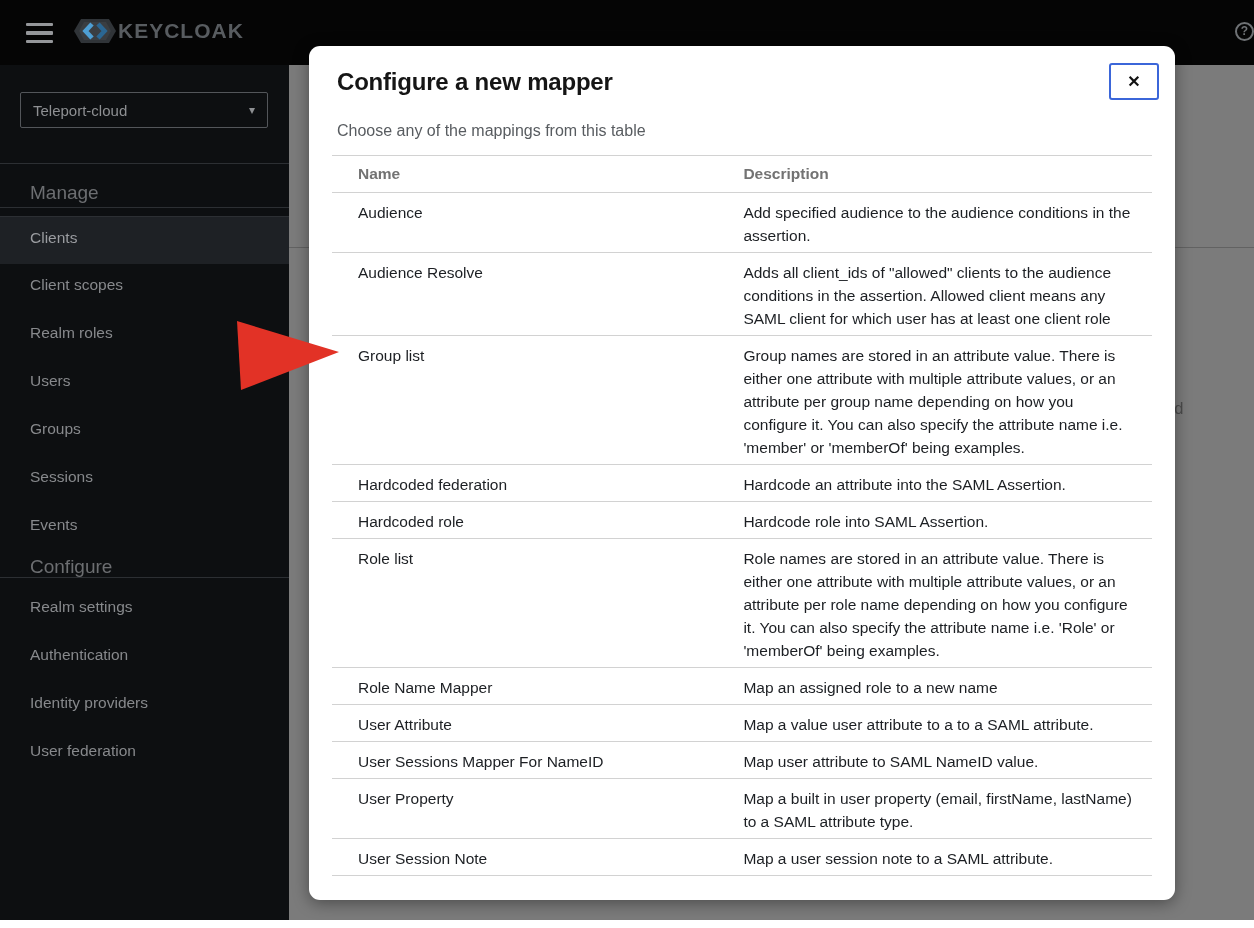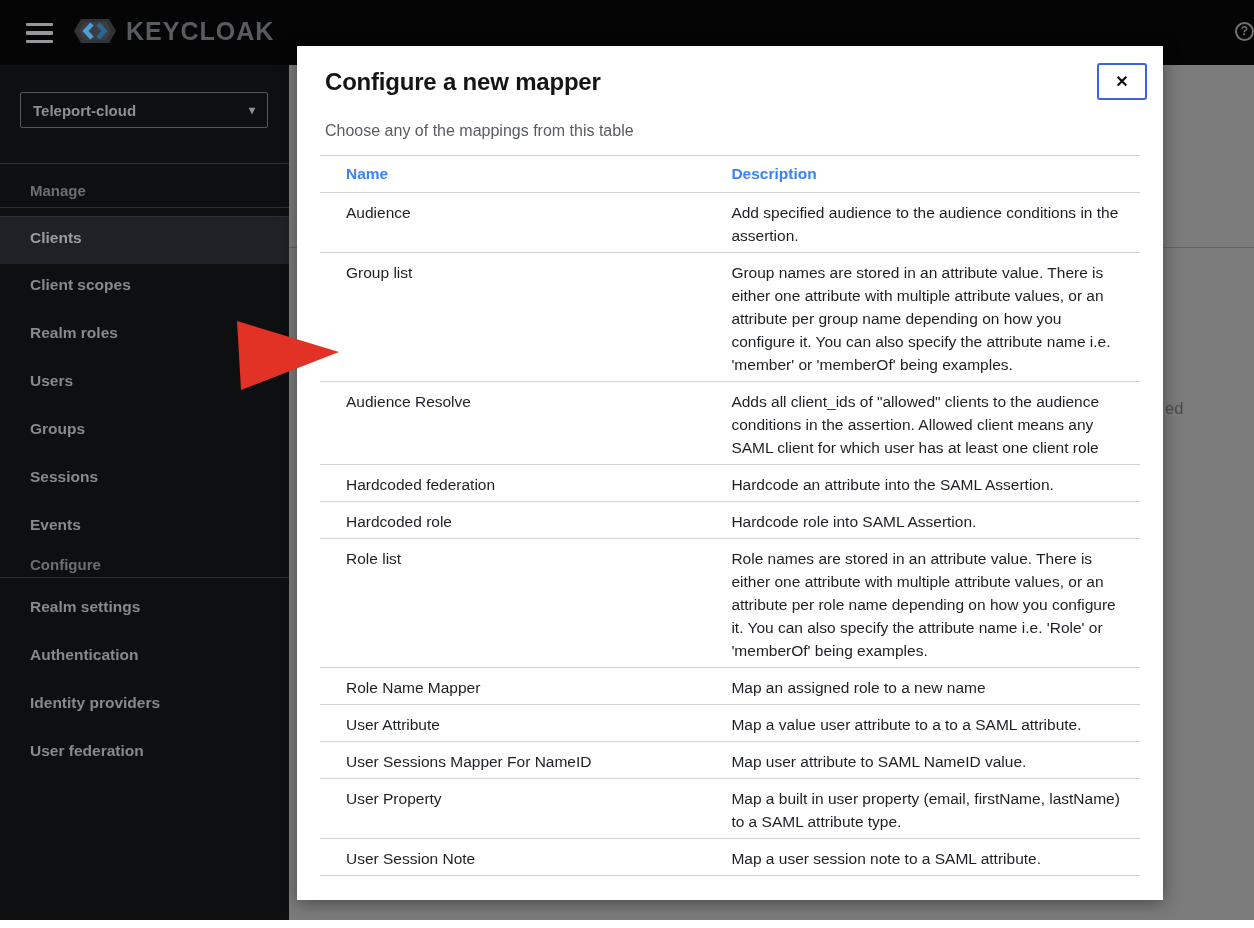--- a/index.html
+++ b/index.html
@@ -4,51 +4,51 @@
 <style>
   * { box-sizing: border-box; margin: 0; padding: 0; }
   html,body { width:1254px; height:928px; background:#ffffff; font-family:"Liberation Sans",sans-serif; }
   #app { position:relative; width:1254px; height:920px; overflow:hidden; background:#ffffff; }
 
   
   .masthead { position:absolute; top:0; left:0; width:100%; height:65px; background:#050505; z-index:1; }
   .hamburger { position:absolute; top:23px; left:26px; width:27px; height:20px; background:none; border:none; cursor:pointer; }
   .hamburger i { display:block; width:27px; height:3.4px; background:#95979a; border-radius:1px; margin-bottom:5px; }
   .logo { position:absolute; top:16px; left:74px; display:flex; align-items:center; }
-  .logo-text { color:#585c60; font-size:25px; font-weight:bold; letter-spacing:1px; margin-left:10px; }
+  .logo-text { color:#585c60; font-size:21px; font-weight:bold; letter-spacing:1px; margin-left:2px; }
   .help-btn { position:absolute; top:22px; left:1235px; width:19px; height:19px; border:2px solid #6f7275; border-radius:50%; background:none; color:#6f7275; font-size:12px; font-weight:bold; line-height:15px; text-align:center; cursor:pointer; padding:0; }
 
   
-  .sidebar { position:absolute; top:65px; left:0; width:289px; height:855px; background:#0d0f11; z-index:1;font-weight:bold; }
+  .sidebar { position:absolute; top:65px; left:0; width:289px; height:855px; background:#0d0f11; z-index:1; }
   .realm-box { position:absolute; top:27px; left:20px; width:248px; height:36px; border:1px solid #53565a; border-radius:2px; display:flex; align-items:center; padding:0 12px; color:#8e9093; font-size:15px; cursor:pointer; }
   .realm-box .caret { margin-left:auto; font-size:12px; color:#8e9093; }
   .sb-divider { position:absolute; left:0; width:100%; border-top:1px solid #2c2f33; }
   .d1 { top:98px; } .d2 { top:142px; } .d3 { top:512px; }
-  .nav-label { position:absolute; left:30px; color:#6c6e71; font-size:15px; }
+  .nav-label { position:absolute; left:30px; color:#6c6e71; font-size:19px; }
   .lbl-manage { top:117px; } .lbl-configure { top:483px;margin-top:8px; }
   ul.nav { position:absolute; left:0; width:100%; list-style:none; }
   .nav-manage { top:151px; } .nav-configure { top:521px; }
   ul.nav li { height:48px; line-height:41px; padding-left:30px; color:#87898c; font-size:15.5px; cursor:pointer; }
   ul.nav li.selected { background:#1e2125; color:#9a9ca0; border-top:1px solid #2c2f33; }
 
   
   .content { position:absolute; top:65px; left:289px; right:0; height:855px; background:#7b7b7b; }
   .content-line { position:absolute; top:182px; left:0; right:0; border-top:1px solid #626262; }
   .partial-text { position:absolute; top:334px; left:876px; color:#4b4b4b; font-size:16.5px; }
 
   
-  .modal { position:absolute; top:46px; left:297px; width:866px; height:854px; background:#ffffff; box-shadow:0 3px 16px rgba(0,0,0,0.40); z-index:5; overflow:hidden; }
+  .modal { position:absolute; top:46px; left:309px; width:866px; height:854px; background:#ffffff; box-shadow:0 3px 16px rgba(0,0,0,0.40); z-index:5; overflow:hidden;border-radius:11px; }
   .modal-head { position:relative; padding:22px 80px 0 28px; }
   .modal-title { font-size:24px; font-weight:bold; color:#151515; letter-spacing:-0.2px; }
   .modal-sub { margin-top:26px; font-size:16px; color:#585c60; }
   .close-btn { position:absolute; top:17px; right:16px; width:50px; height:37px; background:#ffffff; border:2px solid #3b66d9; border-radius:3px; color:#111111; font-size:16px; font-weight:bold; cursor:pointer; }
 
   .table-wrap { margin:15px 23px 0 23px; }
   table.mapper { width:100%; border-collapse:collapse; border-top:1px solid #d2d2d2; }
-  table.mapper th { text-align:left; font-size:15.5px; font-weight:bold; color:#3b82f6; padding:9px 13px 9px 26px; border-bottom:1px solid #d2d2d2; }
+  table.mapper th { text-align:left; font-size:15.5px; font-weight:bold; color:#737373; padding:9px 13px 9px 26px; border-bottom:1px solid #d2d2d2; }
   table.mapper td { vertical-align:top; font-size:15.5px; line-height:23px; color:#1c1f23; padding:8px 13px 5px 26px; border-bottom:1px solid #d2d2d2; }
   td.col-name, th.col-name { width:47%; }
   table.mapper tbody tr { cursor:pointer; }
 
   
   .arrow-overlay { position:absolute; top:0; left:0; z-index:10; pointer-events:none; }
 </style>
 </head>
 <body>
 
@@ -117,26 +117,26 @@
             <th class="col-name">Name</th>
             <th class="col-desc">Description</th>
           </tr>
         </thead>
         <tbody id="mapper-rows">
             <tr>
               <td class="col-name">Audience</td>
               <td class="col-desc">Add specified audience to the audience conditions in the assertion.</td>
             </tr>
             <tr>
+              <td class="col-name">Audience Resolve</td>
+              <td class="col-desc">Adds all client_ids of "allowed" clients to the audience conditions in the assertion. Allowed client means any SAML client for which user has at least one client role</td>
+            </tr>
+            <tr>
               <td class="col-name">Group list</td>
               <td class="col-desc">Group names are stored in an attribute value. There is either one attribute with multiple attribute values, or an attribute per group name depending on how you configure it. You can also specify the attribute name i.e. 'member' or 'memberOf' being examples.</td>
-            </tr>
-            <tr>
-              <td class="col-name">Audience Resolve</td>
-              <td class="col-desc">Adds all client_ids of "allowed" clients to the audience conditions in the assertion. Allowed client means any SAML client for which user has at least one client role</td>
             </tr>
             <tr>
               <td class="col-name">Hardcoded federation</td>
               <td class="col-desc">Hardcode an attribute into the SAML Assertion.</td>
             </tr>
             <tr>
               <td class="col-name">Hardcoded role</td>
               <td class="col-desc">Hardcode role into SAML Assertion.</td>
             </tr>
             <tr>

